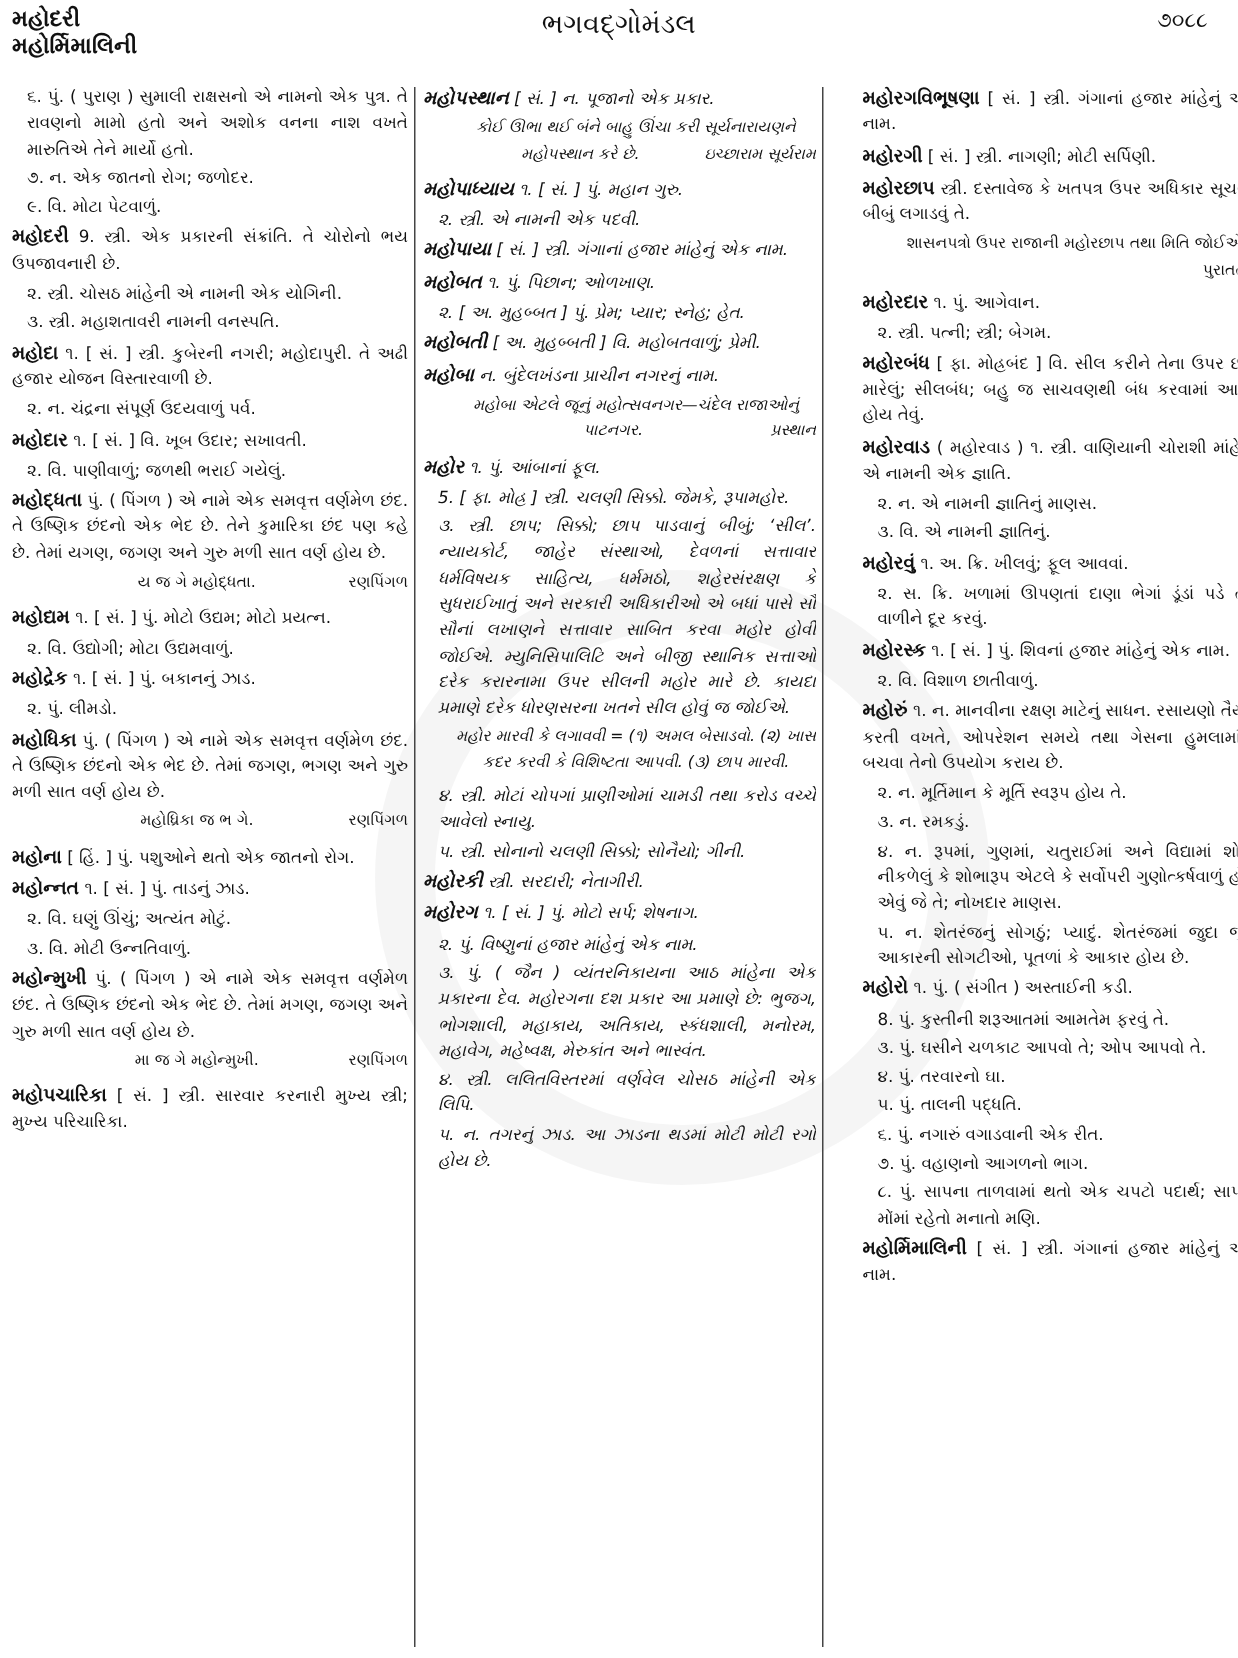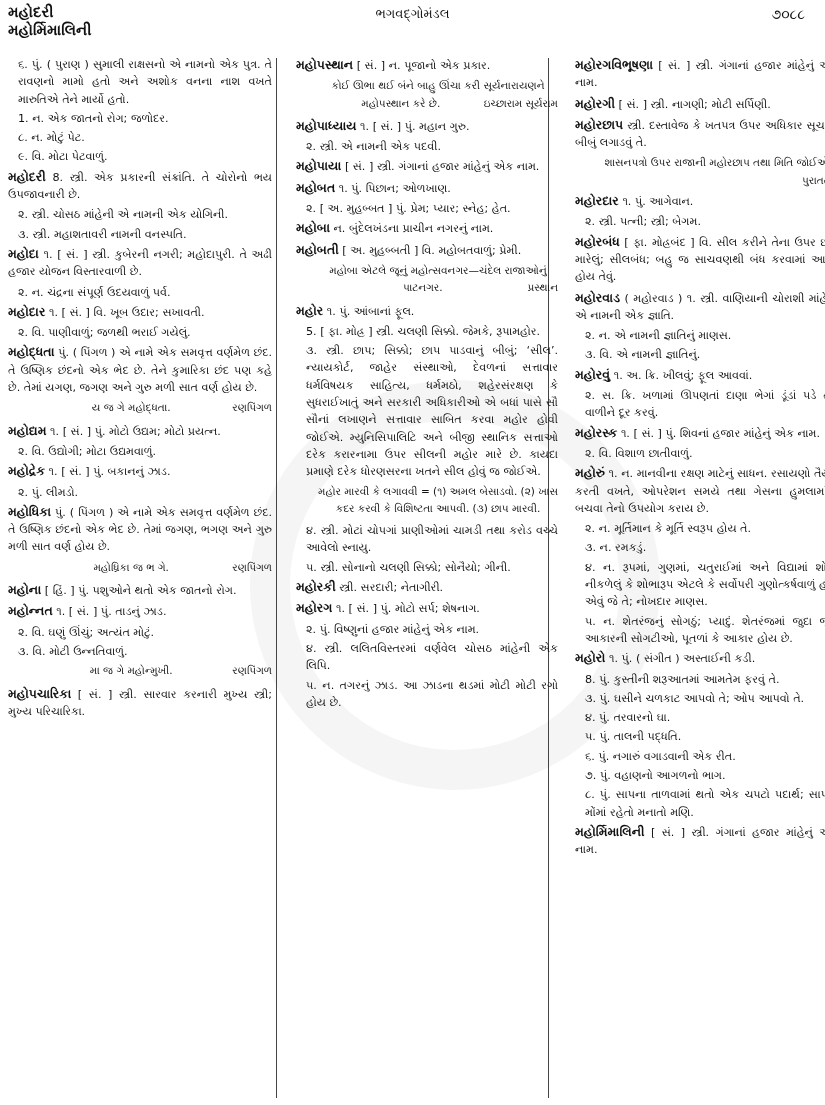--- a/index.html
+++ b/index.html
@@ -3,26 +3,26 @@
 <meta charset="utf-8">
 <style>
   html, body { margin: 0; padding: 0; background: #ffffff; }
   body {
     width: 825px; height: 1105px; overflow: hidden; position: relative;
     font-family: "DejaVu Sans", sans-serif; color: #111;
   }
   .header { position: absolute; left: 0; top: 0; width: 825px; height: 58px; }
   .guide-top { position: absolute; left: 8px; top: 4px; font-size: 15px; font-weight: bold; line-height: 17px; }
   .guide-bottom { position: absolute; left: 8px; top: 22px; font-size: 15px; font-weight: bold; line-height: 17px; }
-  .running-title { position: absolute; left: 0; width: 825px; top: 6px; text-align: center; font-size: 13px; }
+  .running-title { position: absolute; left: 0; width: 825px; top: 6px; text-align: center; font-size: 18px; }
   .page-number { position: absolute; right: 20px; top: 6px; font-size: 14px; }
   .columns { position: absolute; left: 0; top: 56px; width: 825px; height: 1049px; }
   .col { position: absolute; top: 0; height: 1049px; overflow: hidden; font-size: 11.2px; line-height: 17.3px; }
   .col-1 { left: 8px; width: 264px; }
-  .col-2 { left: 296px; width: 262px; }
+  .col-2 { left: 282px; width: 262px; font-style: italic; }
   .col-3 { left: 575px; width: 264px; }
   .rule { position: absolute; top: 58px; width: 1px; height: 1040px; background: #444; }
   .rule-1 { left: 276px; }
   .rule-2 { left: 548px; }
   .entry { margin: 0 0 3px 0; text-align: justify; }
   .hw { font-weight: bold; font-size: 12.5px; }
   .sense { margin: 0 0 2px 10px; text-align: justify; }
   .quote { margin: 0 0 2px 22px; font-size: 10.5px; }
   .quote .src { float: right; }
   .quote-block { margin: 0 0 3px 0; overflow: hidden; text-align: center; }
@@ -42,24 +42,23 @@
 </div>
 
 <div class="watermark"></div>
 
 <div class="rule rule-1"></div>
 <div class="rule rule-2"></div>
 
 <div class="columns">
   <div class="col col-1">
       <div class="sense">૬. પું. ( પુરાણ ) સુમાલી રાક્ષસનો એ નામનો એક પુત્ર. તે રાવણનો મામો હતો અને અશોક વનના નાશ વખતે મારુતિએ તેને માર્યો હતો.</div>
-      <div class="sense">1. ન. એક જાતનો રોગ; જળોદર.</div>
-      <div class="sense">૮. ન. મોટું પેટ.</div>
+      <div class="sense">૭. ન. એક જાતનો રોગ; જળોદર.</div>
       <div class="sense">૯. વિ. મોટા પેટવાળું.</div>
-      <div class="entry"><span class="hw">મહોદરી</span><span> 8. સ્ત્રી. એક પ્રકારની સંક્રાંતિ. તે ચોરોનો ભય ઉપજાવનારી છે.</span></div>
+      <div class="entry"><span class="hw">મહોદરી</span><span> 9. સ્ત્રી. એક પ્રકારની સંક્રાંતિ. તે ચોરોનો ભય ઉપજાવનારી છે.</span></div>
       <div class="sense">૨. સ્ત્રી. ચોસઠ માંહેની એ નામની એક યોગિની.</div>
       <div class="sense">૩. સ્ત્રી. મહાશતાવરી નામની વનસ્પતિ.</div>
       <div class="entry"><span class="hw">મહોદા</span><span> ૧. [ સં. ] સ્ત્રી. કુબેરની નગરી; મહોદાપુરી. તે અઢી હજાર યોજન વિસ્તારવાળી છે.</span></div>
       <div class="sense">૨. ન. ચંદ્રના સંપૂર્ણ ઉદયવાળું પર્વ.</div>
       <div class="entry"><span class="hw">મહોદાર</span><span> ૧. [ સં. ] વિ. ખૂબ ઉદાર; સખાવતી.</span></div>
       <div class="sense">૨. વિ. પાણીવાળું; જળથી ભરાઈ ગયેલું.</div>
       <div class="entry"><span class="hw">મહોદ્ધતા</span><span> પું. ( પિંગળ ) એ નામે એક સમવૃત્ત વર્ણમેળ છંદ. તે ઉષ્ણિક છંદનો એક ભેદ છે. તેને કુમારિકા છંદ પણ કહે છે. તેમાં યગણ, જગણ અને ગુરુ મળી સાત વર્ણ હોય છે.</span></div>
       <div class="quote-block">
         <div class="quote"><span>ય જ ગે મહોદ્ધતા.</span><span class="src">રણપિંગળ</span></div>
       </div>
@@ -68,51 +67,53 @@
       <div class="entry"><span class="hw">મહોદ્રેક</span><span> ૧. [ સં. ] પું. બકાનનું ઝાડ.</span></div>
       <div class="sense">૨. પું. લીમડો.</div>
       <div class="entry"><span class="hw">મહોધિકા</span><span> પું. ( પિંગળ ) એ નામે એક સમવૃત્ત વર્ણમેળ છંદ. તે ઉષ્ણિક છંદનો એક ભેદ છે. તેમાં જગણ, ભગણ અને ગુરુ મળી સાત વર્ણ હોય છે.</span></div>
       <div class="quote-block">
         <div class="quote"><span>મહોધ્રિકા જ ભ ગે.</span><span class="src">રણપિંગળ</span></div>
       </div>
       <div class="entry"><span class="hw">મહોના</span><span> [ હિં. ] પું. પશુઓને થતો એક જાતનો રોગ.</span></div>
       <div class="entry"><span class="hw">મહોન્નત</span><span> ૧. [ સં. ] પું. તાડનું ઝાડ.</span></div>
       <div class="sense">૨. વિ. ઘણું ઊંચું; અત્યંત મોટું.</div>
       <div class="sense">૩. વિ. મોટી ઉન્નતિવાળું.</div>
+      <div class="entry"><span class="hw">મહોન્મુખી</span><span> પું. ( પિંગળ ) એ નામે એક સમવૃત્ત વર્ણમેળ છંદ. તે ઉષ્ણિક છંદનો એક ભેદ છે. તેમાં મગણ, જગણ અને ગુરુ મળી સાત વર્ણ હોય છે.</span></div>
       <div class="quote-block">
         <div class="quote"><span>મા જ ગે મહોન્મુખી.</span><span class="src">રણપિંગળ</span></div>
       </div>
       <div class="entry"><span class="hw">મહોપચારિકા</span><span> [ સં. ] સ્ત્રી. સારવાર કરનારી મુખ્ય સ્ત્રી; મુખ્ય પરિચારિકા.</span></div>
     </div>
   <div class="col col-2">
       <div class="entry"><span class="hw">મહોપસ્થાન</span><span> [ સં. ] ન. પૂજાનો એક પ્રકાર.</span></div>
       <div class="quote-block">
         <div class="quote"><span>કોઈ ઊભા થઈ બંને બાહુ ઊંચા કરી સૂર્યનારાયણને મહોપસ્થાન કરે છે.</span><span class="src">ઇચ્છારામ સૂર્યરામ</span></div>
       </div>
       <div class="entry"><span class="hw">મહોપાધ્યાય</span><span> ૧. [ સં. ] પું. મહાન ગુરુ.</span></div>
       <div class="sense">૨. સ્ત્રી. એ નામની એક પદવી.</div>
       <div class="entry"><span class="hw">મહોપાયા</span><span> [ સં. ] સ્ત્રી. ગંગાનાં હજાર માંહેનું એક નામ.</span></div>
       <div class="entry"><span class="hw">મહોબત</span><span> ૧. પું. પિછાન; ઓળખાણ.</span></div>
       <div class="sense">૨. [ અ. મુહબ્બત ] પું. પ્રેમ; પ્યાર; સ્નેહ; હેત.</div>
+      <div class="entry"><span class="hw">મહોબતી</span><span> [ અ. મુહબ્બતી ] વિ. મહોબતવાળું; પ્રેમી.</span></div>
       <div class="entry"><span class="hw">મહોબા</span><span> ન. બુંદેલખંડના પ્રાચીન નગરનું નામ.</span></div>
-      <div class="entry"><span class="hw">મહોબતી</span><span> [ અ. મુહબ્બતી ] વિ. મહોબતવાળું; પ્રેમી.</span></div>
       <div class="quote-block">
         <div class="quote"><span>મહોબા એટલે જૂનું મહોત્સવનગર—ચંદેલ રાજાઓનું પાટનગર.</span><span class="src">પ્રસ્થાન</span></div>
       </div>
       <div class="entry"><span class="hw">મહોર</span><span> ૧. પું. આંબાનાં ફૂલ.</span></div>
       <div class="sense">5. [ ફા. મોહ્ર ] સ્ત્રી. ચલણી સિક્કો. જેમકે, રૂપામહોર.</div>
       <div class="sense">૩. સ્ત્રી. છાપ; સિક્કો; છાપ પાડવાનું બીબું; ‘સીલ’. ન્યાયકોર્ટ, જાહેર સંસ્થાઓ, દેવળનાં સત્તાવાર ધર્મવિષયક સાહિત્ય, ધર્મમઠો, શહેરસંરક્ષણ કે સુધરાઈખાતું અને સરકારી અધિકારીઓ એ બધાં પાસે સૌ સૌનાં લખાણને સત્તાવાર સાબિત કરવા મહોર હોવી જોઈએ. મ્યુનિસિપાલિટિ અને બીજી સ્થાનિક સત્તાઓ દરેક કરારનામા ઉપર સીલની મહોર મારે છે. કાયદા પ્રમાણે દરેક ધોરણસરના ખતને સીલ હોવું જ જોઈએ.</div>
       <div class="quote-block">
         <div class="quote"><span>મહોર મારવી કે લગાવવી = (૧) અમલ બેસાડવો. (૨) ખાસ કદર કરવી કે વિશિષ્ટતા આપવી. (૩) છાપ મારવી.</span><span class="src"></span></div>
       </div>
       <div class="sense">૪. સ્ત્રી. મોટાં ચોપગાં પ્રાણીઓમાં ચામડી તથા કરોડ વચ્ચે આવેલો સ્નાયુ.</div>
       <div class="sense">૫. સ્ત્રી. સોનાનો ચલણી સિક્કો; સોનૈયો; ગીની.</div>
       <div class="entry"><span class="hw">મહોરકી</span><span> સ્ત્રી. સરદારી; નેતાગીરી.</span></div>
       <div class="entry"><span class="hw">મહોરગ</span><span> ૧. [ સં. ] પું. મોટો સર્પ; શેષનાગ.</span></div>
       <div class="sense">૨. પું. વિષ્ણુનાં હજાર માંહેનું એક નામ.</div>
+      <div class="sense">૩. પું. ( જૈન ) વ્યંતરનિકાયના આઠ માંહેના એક પ્રકારના દેવ. મહોરગના દશ પ્રકાર આ પ્રમાણે છે: ભુજગ, ભોગશાલી, મહાકાય, અતિકાય, સ્કંધશાલી, મનોરમ, મહાવેગ, મહેષ્વક્ષ, મેરુકાંત અને ભાસ્વંત.</div>
       <div class="sense">૪. સ્ત્રી. લલિતવિસ્તરમાં વર્ણવેલ ચોસઠ માંહેની એક લિપિ.</div>
       <div class="sense">૫. ન. તગરનું ઝાડ. આ ઝાડના થડમાં મોટી મોટી રગો હોય છે.</div>
     </div>
   <div class="col col-3">
       <div class="entry"><span class="hw">મહોરગવિભૂષણા</span><span> [ સં. ] સ્ત્રી. ગંગાનાં હજાર માંહેનું એક નામ.</span></div>
       <div class="entry"><span class="hw">મહોરગી</span><span> [ સં. ] સ્ત્રી. નાગણી; મોટી સર્પિણી.</span></div>
       <div class="entry"><span class="hw">મહોરછાપ</span><span> સ્ત્રી. દસ્તાવેજ કે ખતપત્ર ઉપર અધિકાર સૂચવતું બીબું લગાડવું તે.</span></div>
       <div class="quote-block">
         <div class="quote"><span>શાસનપત્રો ઉપર રાજાની મહોરછાપ તથા મિતિ જોઈએ.</span><span class="src">પુરાતત્ત્વ</span></div>
       </div>

